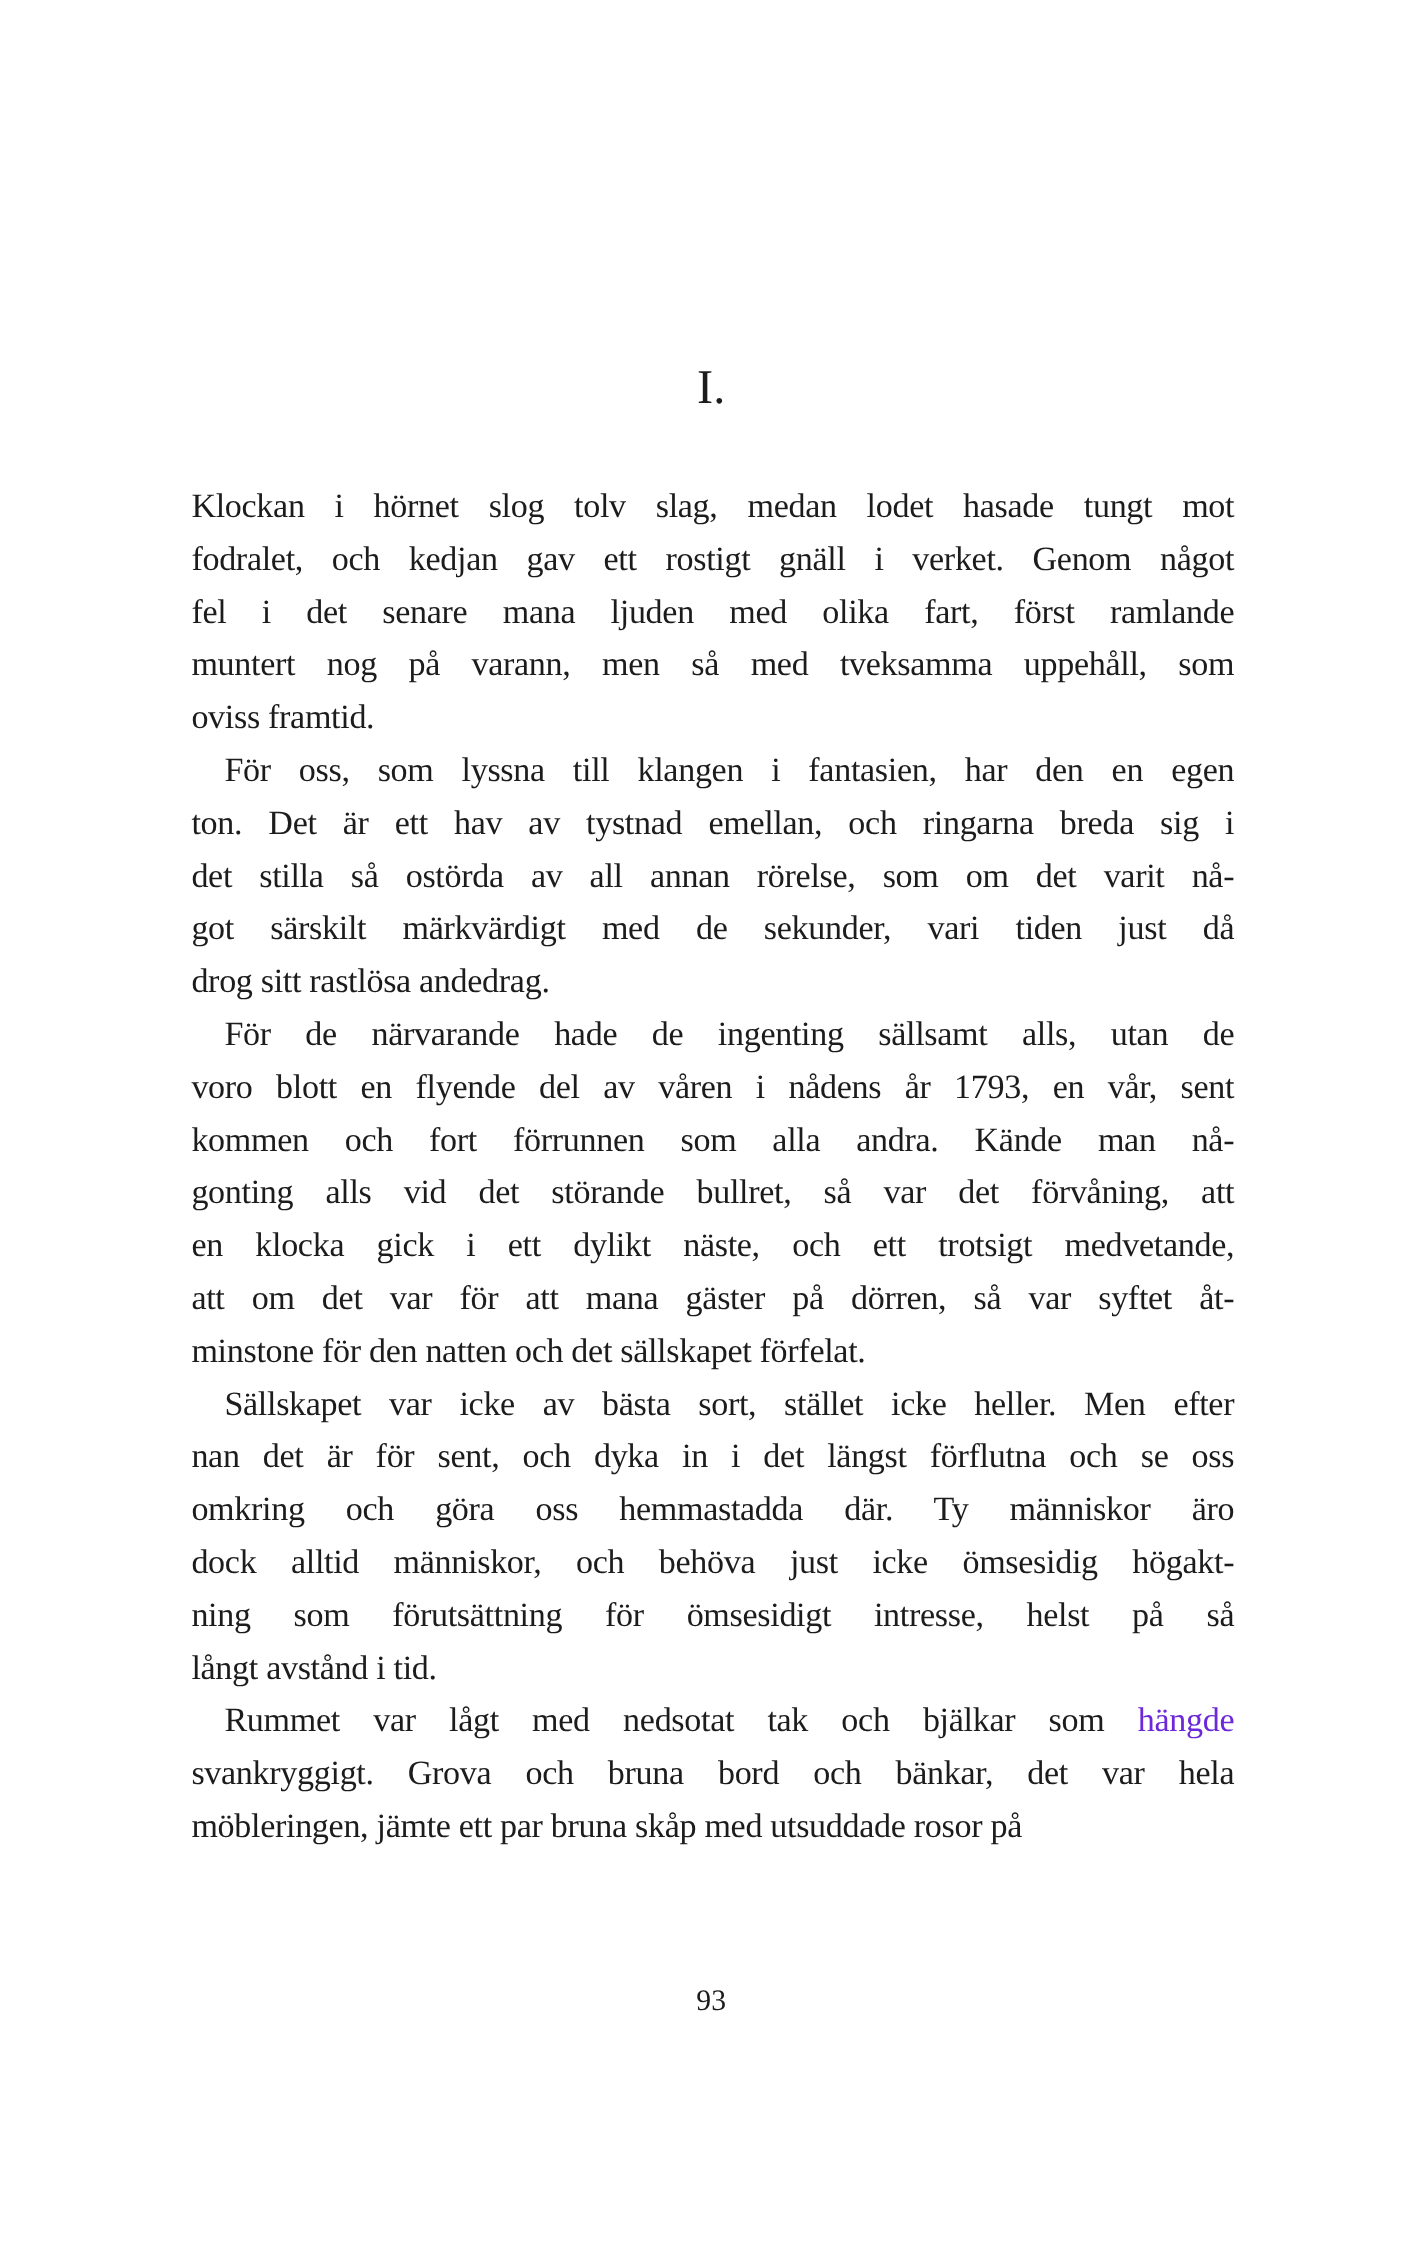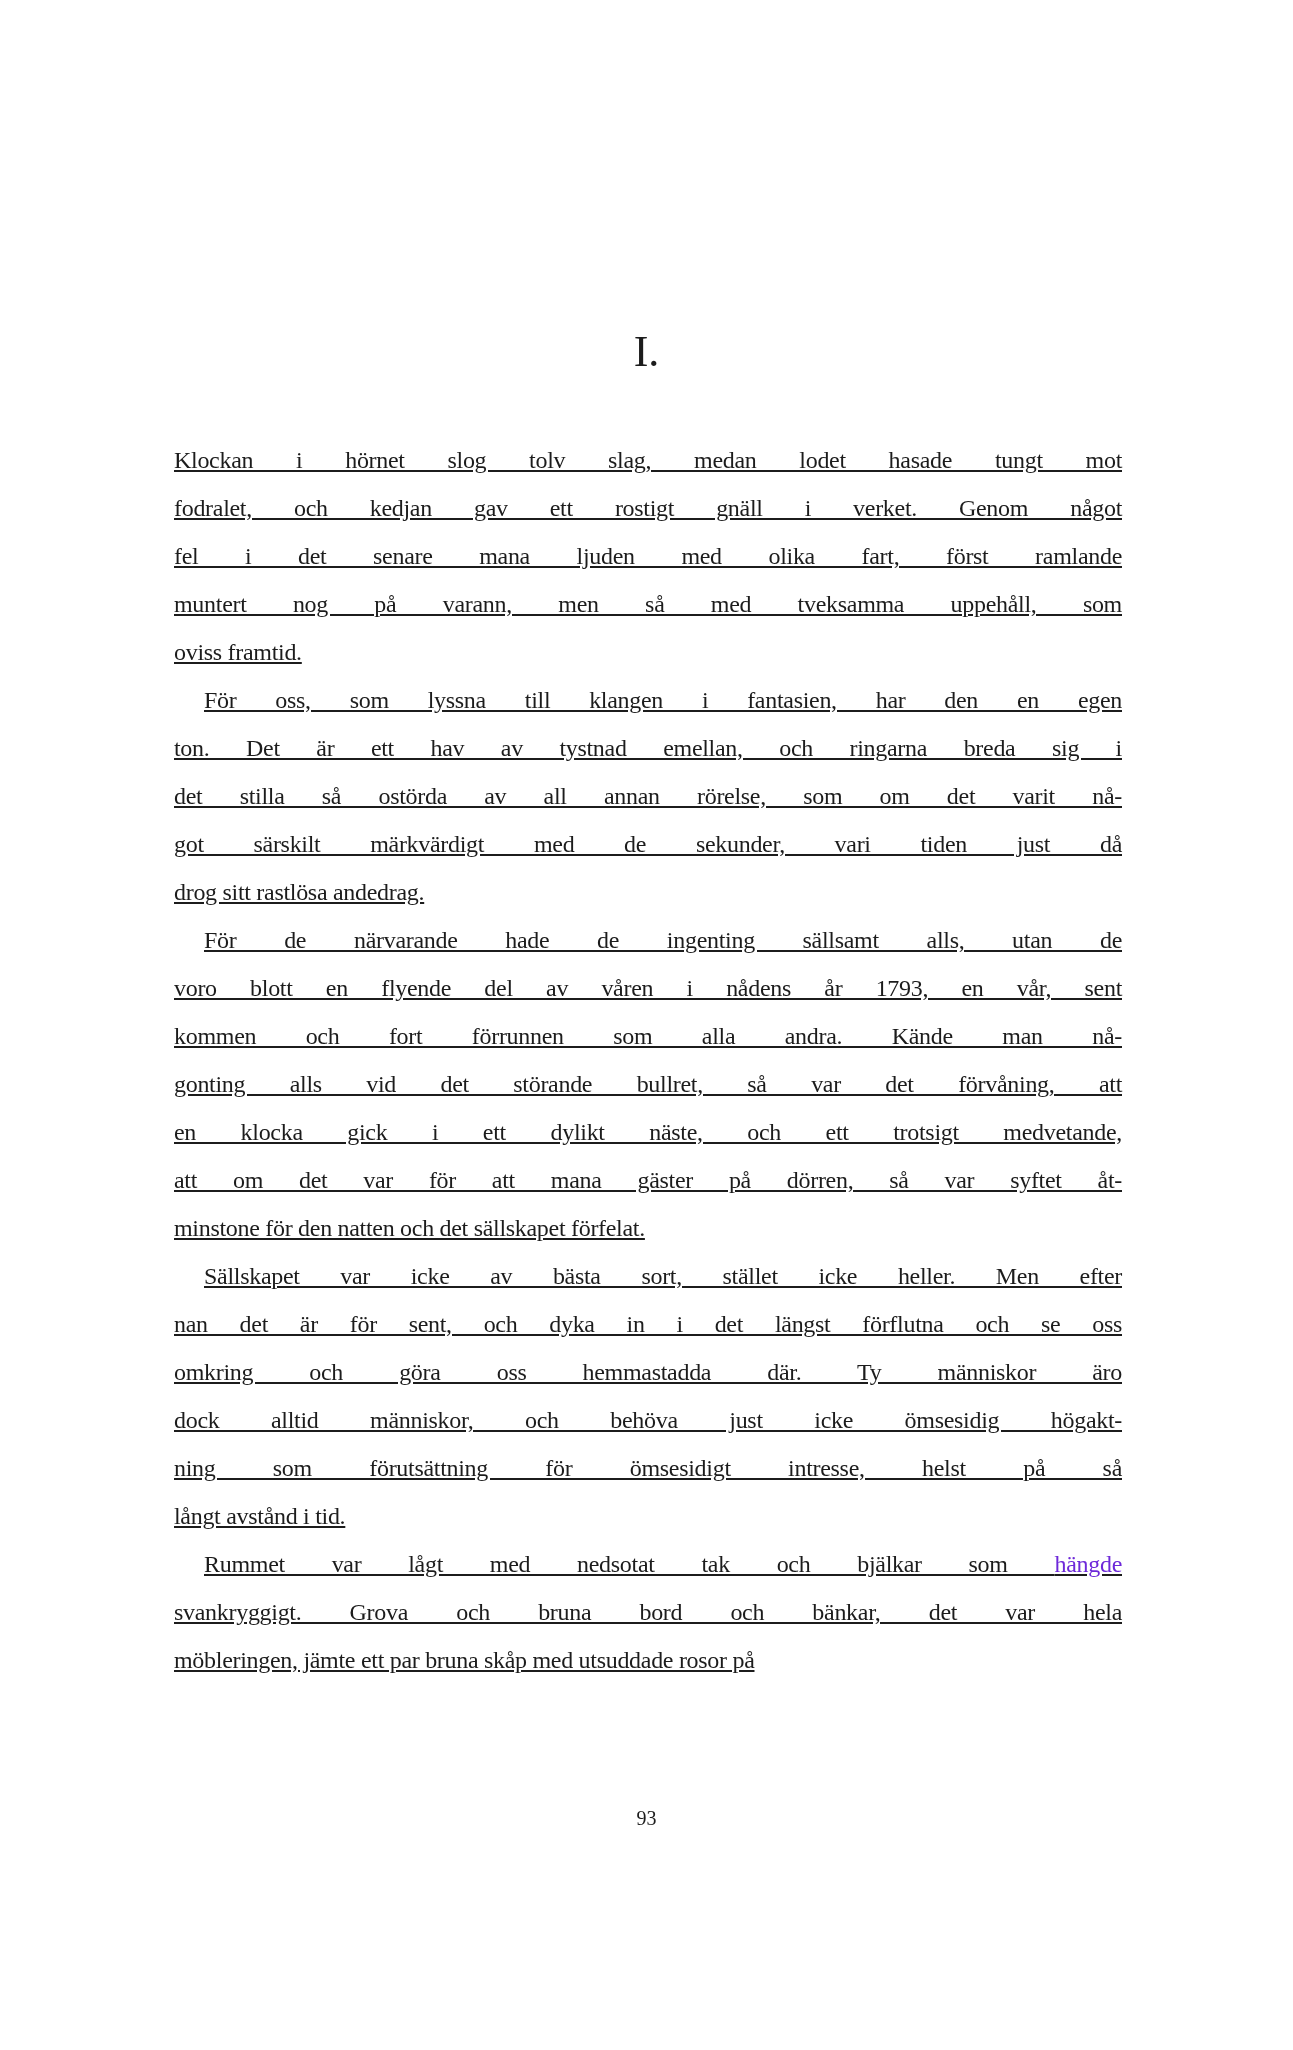--- a/index.html
+++ b/index.html
@@ -21,24 +21,23 @@
     text-align: center;
     font-size: 44px;
     line-height: 52px;
     font-weight: 400;
   }
   .text-block {
     position: absolute;
     top: 436px;
     left: 174px;
     width: 948px;
-    font-size: 24px;
+    font-size: 31px;
     line-height: 48px;
     letter-spacing: -0.3px;
-    text-decoration: underline;
   }
   .paragraph { margin: 0; padding: 0; }
   .line {
     text-align: justify;
     text-align-last: justify;
     height: 48px;
     overflow: visible;
   }
   .line.last-line {
     text-align-last: left;
@@ -46,21 +45,21 @@
   .line.first-indent {
     text-indent: 30px;
   }
   .muted-word {  }
   .page-number {
     position: absolute;
     top: 1798px;
     left: 0;
     width: 100%;
     text-align: center;
-    font-size: 20px;
+    font-size: 27px;
     line-height: 40px;
   }
 </style>
 </head>
 <body>
 
 <div class="page" style="background: rgb(255, 255, 255); color: rgb(28, 28, 28);">
   <div class="chapter-heading">I.</div>
 
   <div class="text-block">

